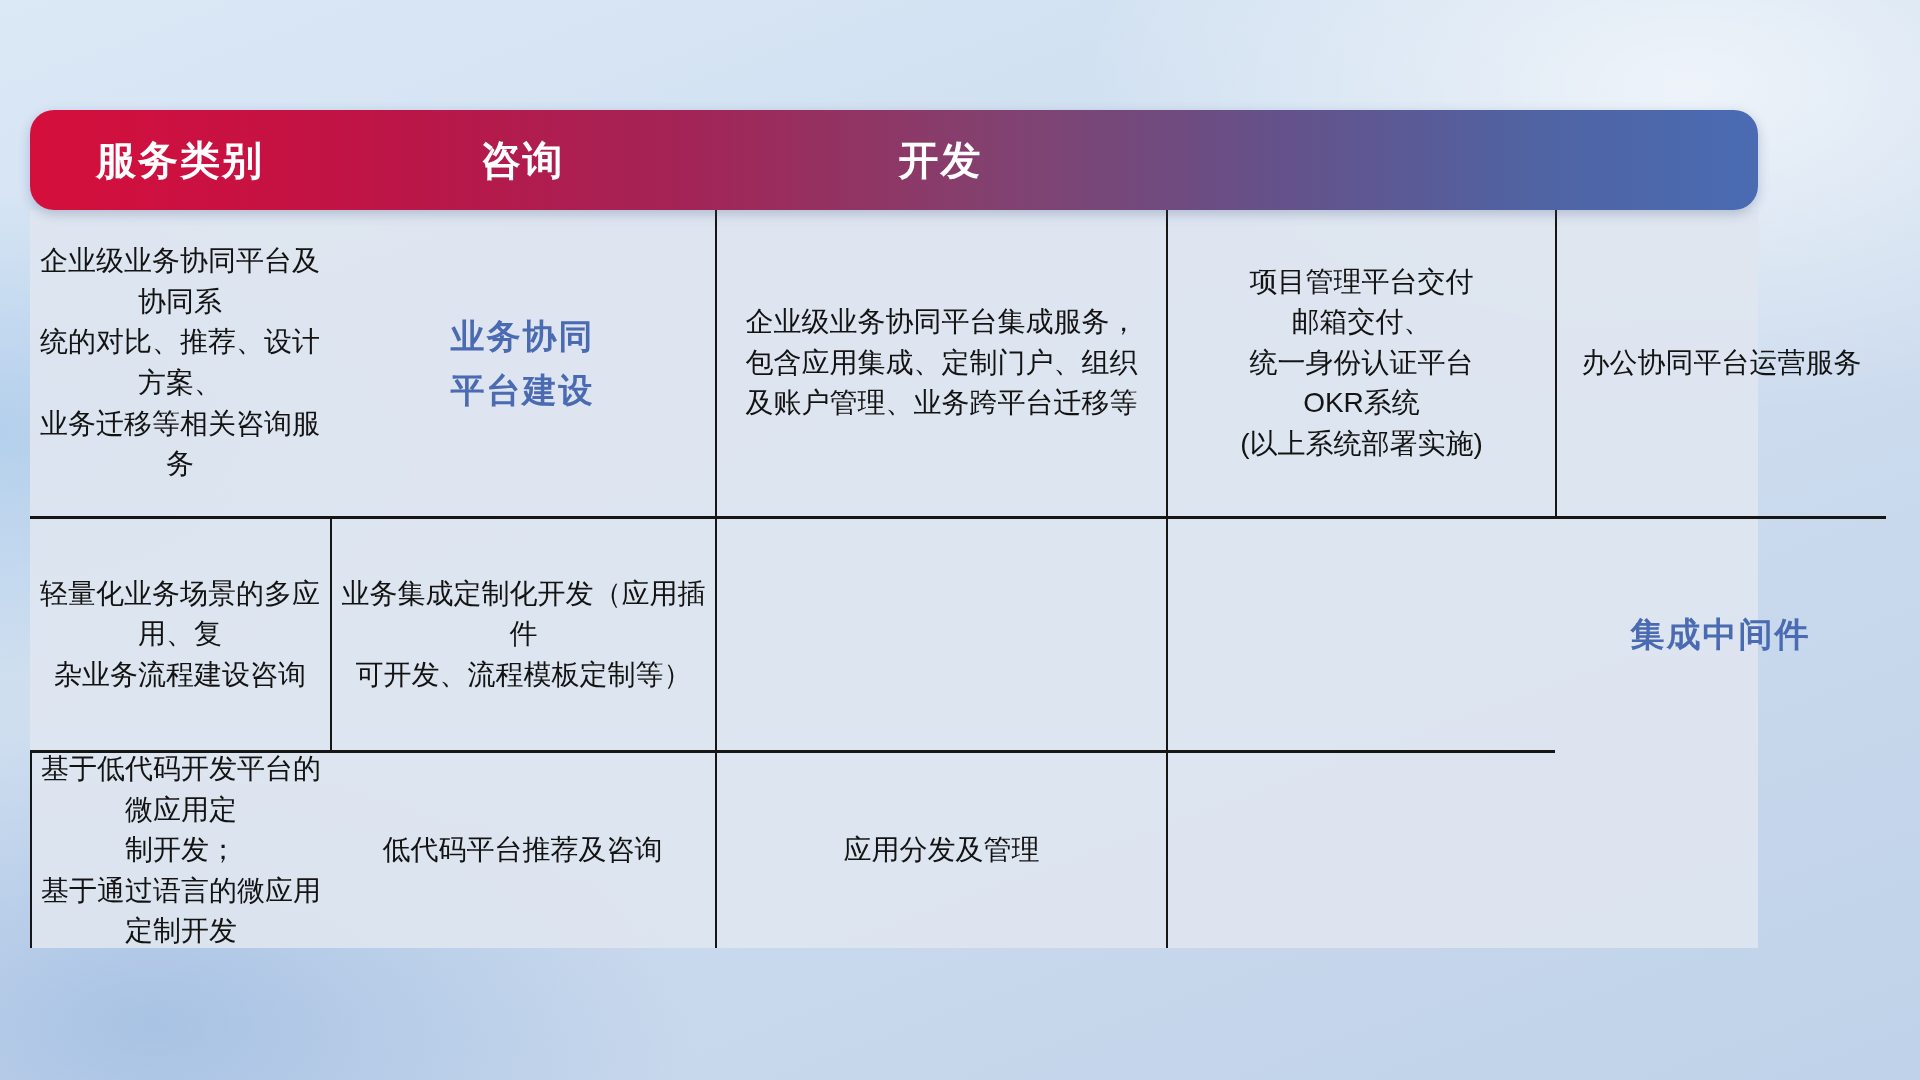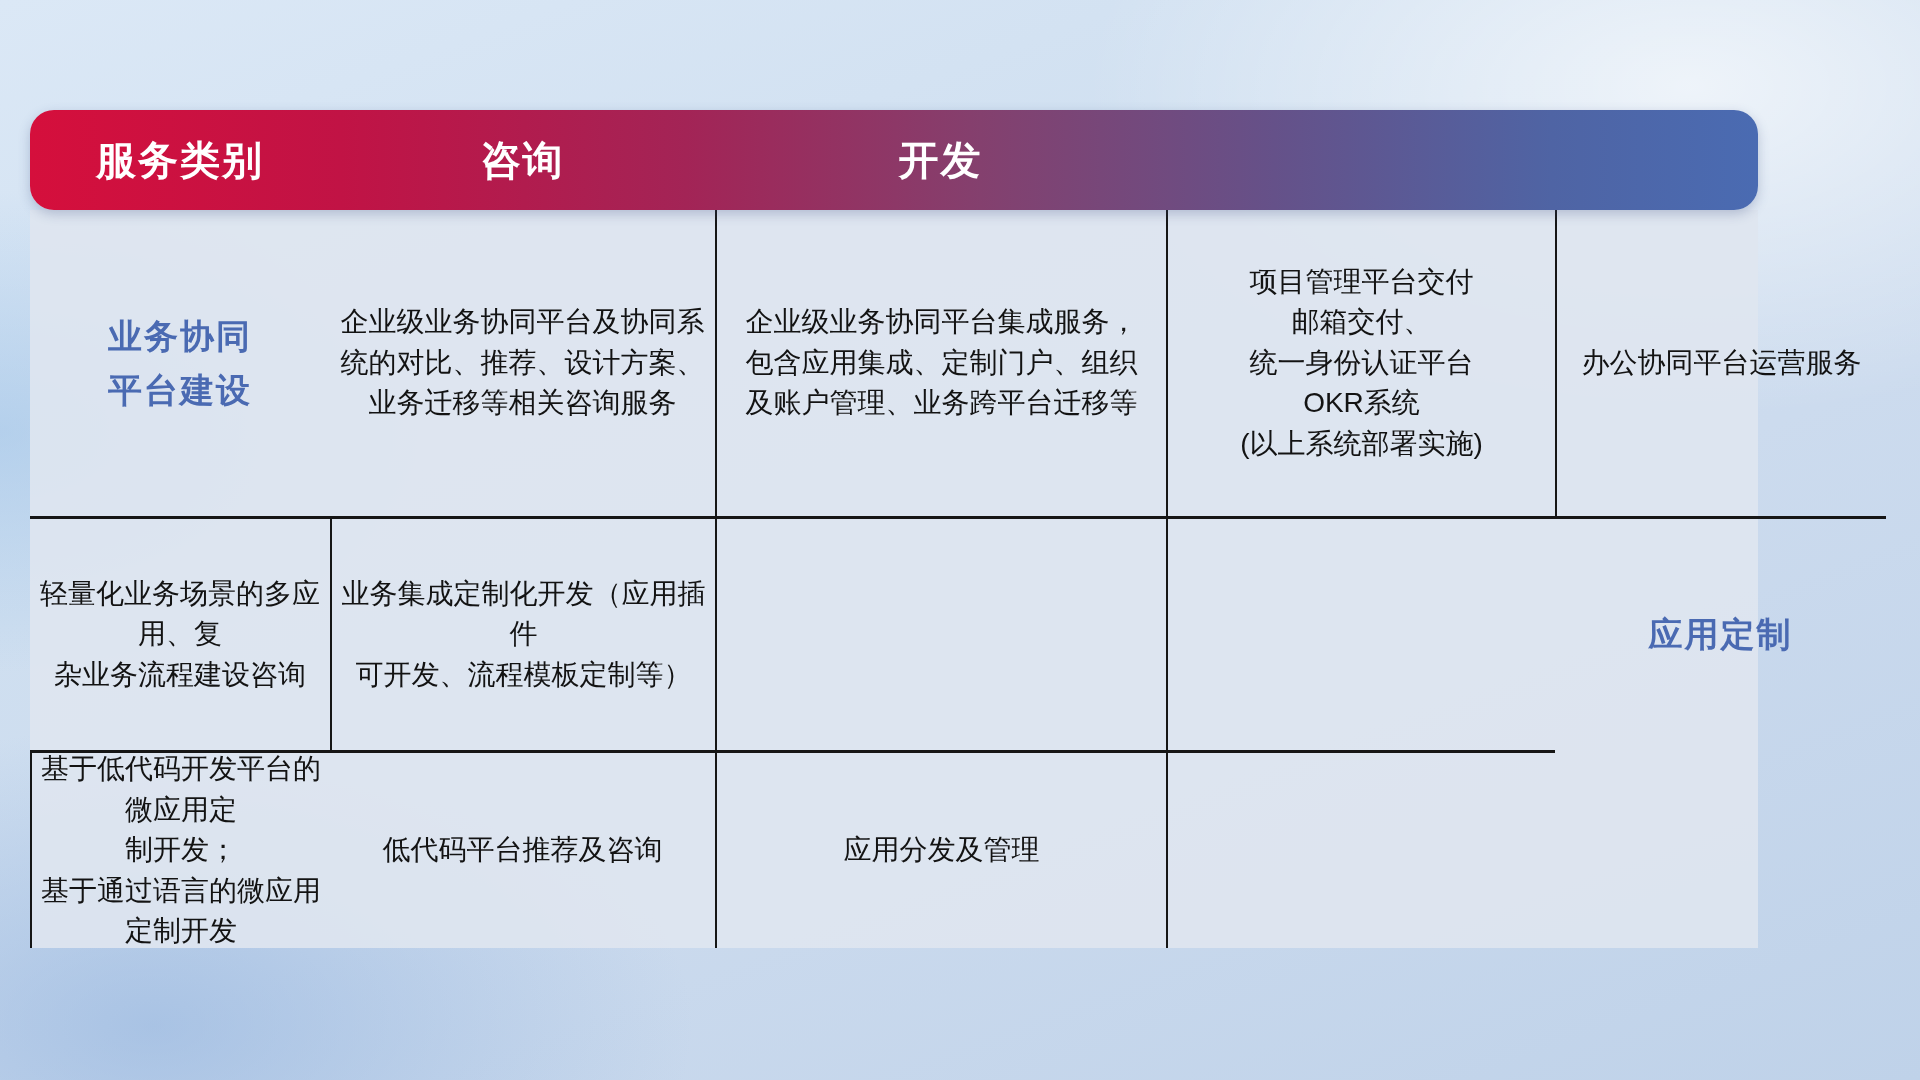--- a/index.html
+++ b/index.html
@@ -51,43 +51,43 @@
 <div class="service-table">
 
   <div class="header-bar" style="background: linear-gradient(90deg, rgb(213, 15, 60) 0%, rgb(193, 19, 69) 18%, rgb(163, 36, 86) 38%, rgb(132, 64, 110) 55%, rgb(101, 81, 137) 72%, rgb(79, 100, 164) 88%, rgb(74, 107, 178) 100%);">
     <div class="hcell">服务类别</div>
     <div class="hcell">咨询</div>
     <div class="hcell">开发</div>
   </div>
 
   <div class="body-panel">
 
-    <div class="cell c1 r1 cat">业务协同
-平台建设</div>
     <div class="cell c2 r1">企业级业务协同平台及协同系
 统的对比、推荐、设计方案、
 业务迁移等相关咨询服务</div>
+    <div class="cell c1 r1 cat">业务协同
+平台建设</div>
     <div class="cell c3 r1">企业级业务协同平台集成服务，
 包含应用集成、定制门户、组织
 及账户管理、业务跨平台迁移等</div>
     <div class="cell c4 r1">项目管理平台交付
 邮箱交付、
 统一身份认证平台
 OKR系统
 (以上系统部署实施)</div>
     <div class="cell c5 r1">办公协同平台运营服务</div>
 
     <div class="cell c2 r2">轻量化业务场景的多应用、复
 杂业务流程建设咨询</div>
     <div class="cell c3 r2">业务集成定制化开发（应用插件
 可开发、流程模板定制等）</div>
     <div class="cell c4 r2"></div>
     <div class="cell c5 r2"></div>
 
-    <div class="cell c1 r3 cat">应用定制</div>
+    <div class="cell c1 r3 cat">集成中间件</div>
     <div class="cell c3 r3">基于低代码开发平台的微应用定
 制开发；
 基于通过语言的微应用定制开发</div>
     <div class="cell c2 r3">低代码平台推荐及咨询</div>
     <div class="cell c4 r3">应用分发及管理</div>
     <div class="cell c5 r3"></div>
   </div>
 
 </div>
 

